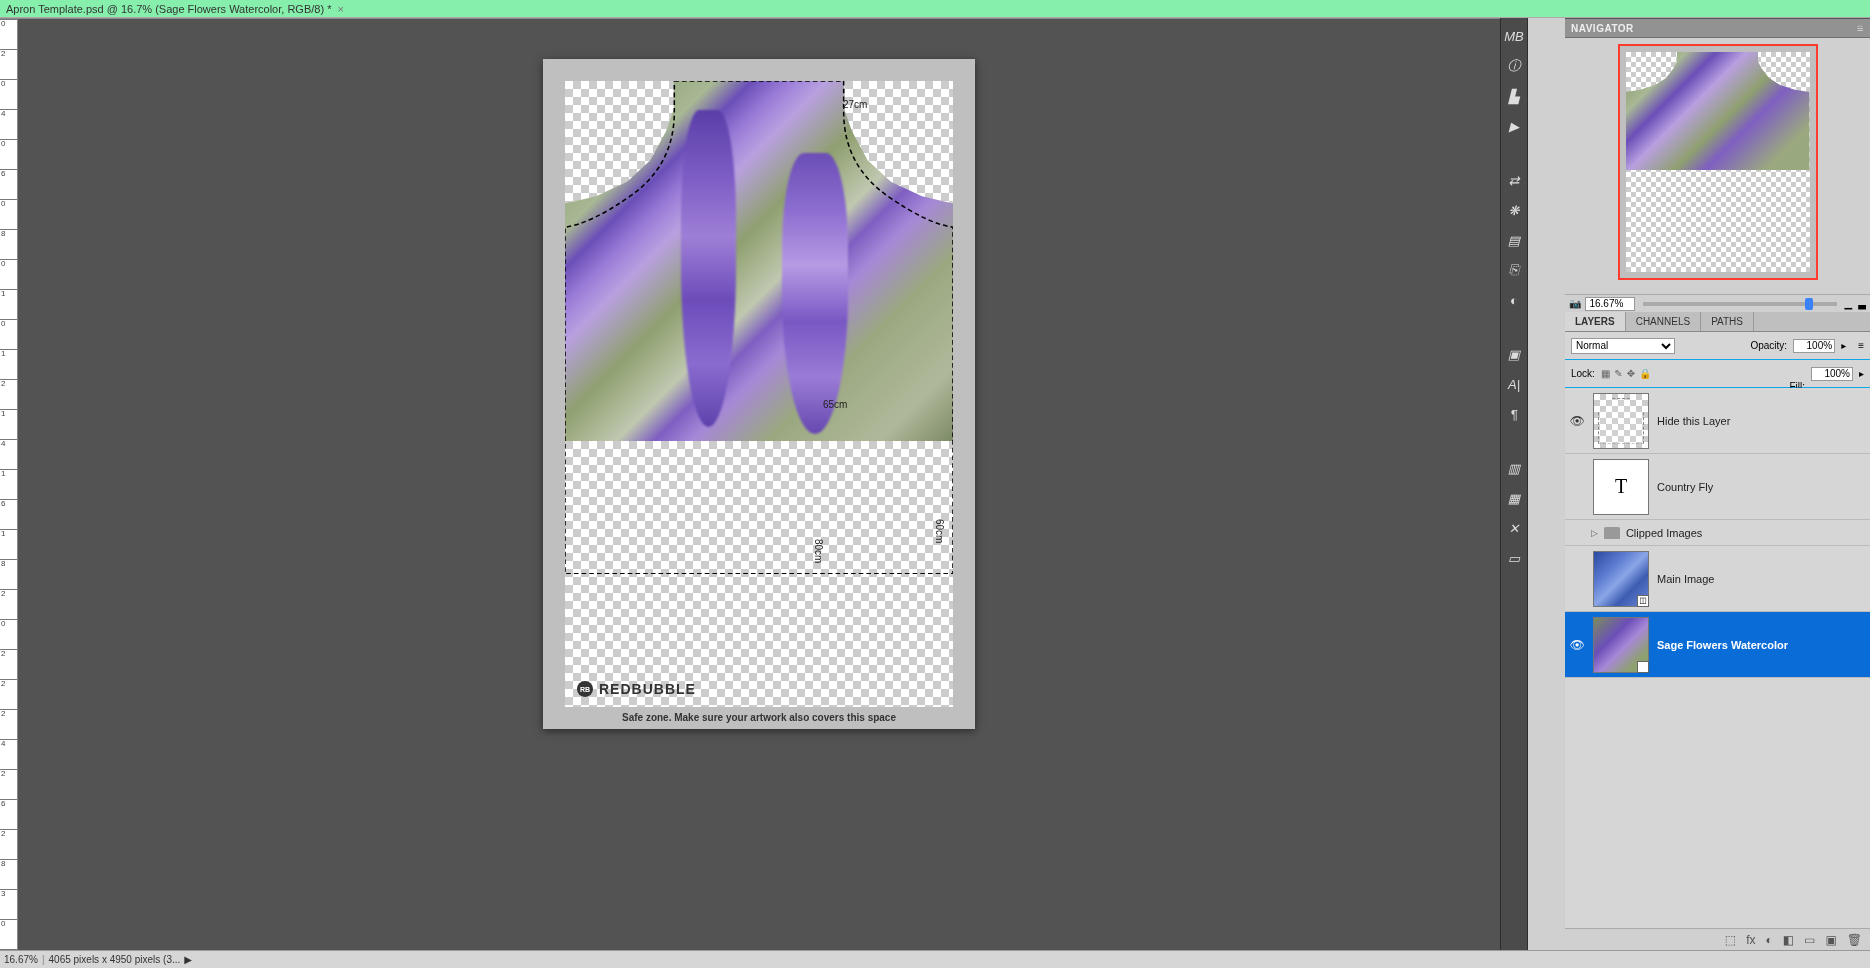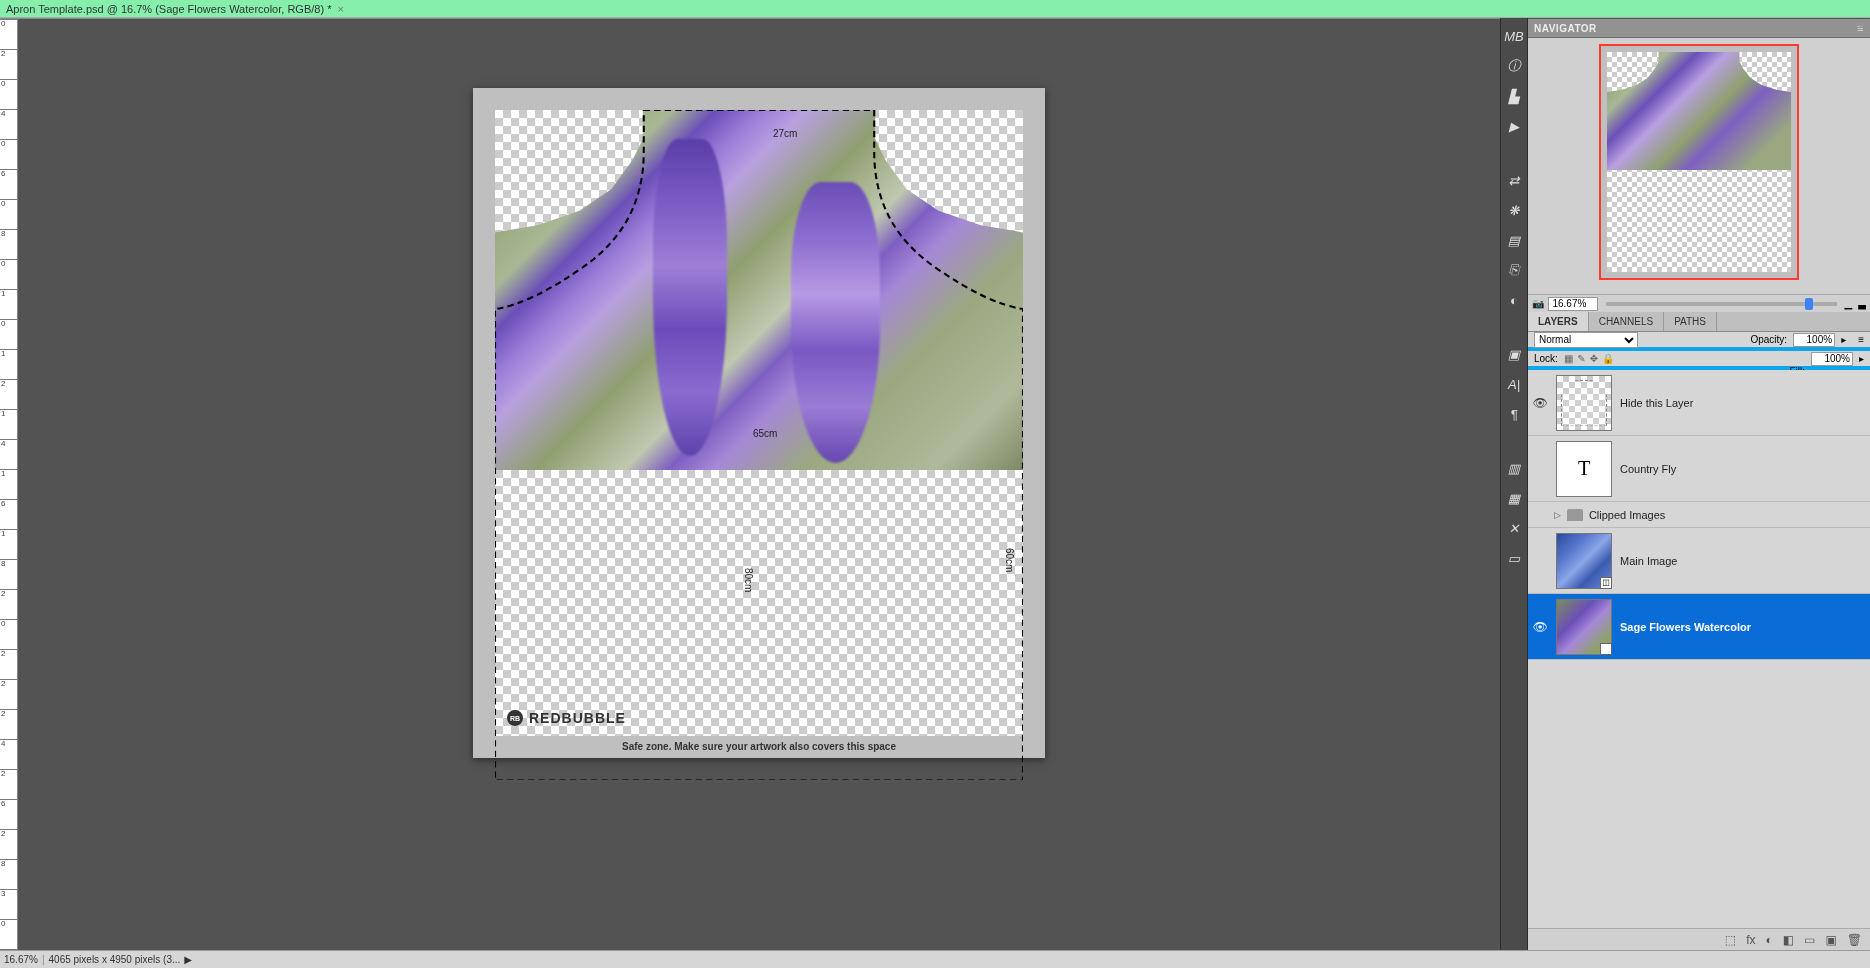--- a/index.html
+++ b/index.html
@@ -6,21 +6,21 @@
   body { background: #535353; width: 1870px; height: 968px; overflow: hidden; position: relative; }
   
   .titlebar { height: 18px; background: #86efac; display: flex; align-items: center; padding-left: 6px; font-size: 11px; color: #333; border-bottom: 1px solid #aaa; }
   .tab-close { margin-left: 6px; color: #777; cursor: pointer; }
   
   .app { display: flex; height: calc(100% - 18px - 18px); }
   .left-ruler-col { width: 18px; background: #fff; border-right: 1px solid #888; position: relative; overflow: hidden; }
   .canvas-area { flex: 1; background: #535353; position: relative; display:flex; flex-direction:column;}
   .top-ruler { height: 18px; background: #fff; border-bottom: 1px solid #888; font-size: 8px; color:#444; white-space:nowrap; overflow:hidden; padding-left:18px; display:flex; align-items:flex-end;}
   .canvas-viewport { flex:1; display:flex; align-items:flex-start; justify-content:center; padding-top:40px; position:relative;}
-  .artboard { width:572px; height:670px; background:#bfbfbf; position:relative; box-shadow:0 2px 8px rgba(0,0,0,.5);margin-top:29px;}
+  .artboard { width:432px; height:670px; background:#bfbfbf; position:relative; box-shadow:0 2px 8px rgba(0,0,0,.5);}
   .transparency { position:absolute; left:22px; top:22px; right:22px; bottom:22px;
     background-image: linear-gradient(45deg,#ccc 25%,transparent 25%),linear-gradient(-45deg,#ccc 25%,transparent 25%),linear-gradient(45deg,transparent 75%,#ccc 75%),linear-gradient(-45deg,transparent 75%,#ccc 75%);
     background-size:16px 16px; background-position:0 0,0 8px,8px -8px,-8px 0; background-color:#fff;}
   .photo-area { position:absolute; left:22px; top:22px; right:22px; height:360px; overflow:hidden;
     background: linear-gradient(135deg,#7a8c5e 0%,#a8b894 20%,#6b4fb8 25%,#9b7dd8 30%,#b8a0e0 35%,#8fa070 45%,#c0c8b0 55%,#7e5fc2 60%,#a688d8 65%,#9aa880 75%,#b0b89a 90%,#7c8a66 100%);
     clip-path: polygon(28% 0, 72% 0, 72% 8%, 74% 14%, 78% 22%, 84% 28%, 92% 32%, 100% 34%, 100% 100%, 0 100%, 0 34%, 8% 32%, 16% 28%, 22% 22%, 26% 14%, 28% 8%);
   }
   .photo-area::before{content:"";position:absolute;left:30%;top:8%;width:14%;height:88%;background:linear-gradient(180deg,#5a3ea8,#7b5bc4 20%,#9e7fd6 40%,#6d4cba 60%,#8a6cd0 80%,#5e42ac);border-radius:40% 40% 60% 60%;filter:blur(1px);}
   .photo-area::after{content:"";position:absolute;left:56%;top:20%;width:17%;height:78%;background:linear-gradient(180deg,#6b4eb6,#8c6dd0 20%,#b79ae4 40%,#7958c4 60%,#9a7cd6 80%,#6648b0);border-radius:40% 40% 60% 60%;filter:blur(1px);}
   .dashed-outline { position:absolute; left:22px; top:22px; right:22px; height:640px; pointer-events:none;}
@@ -28,36 +28,36 @@
   .dim-label { position:absolute; font-size:10px; color:#222;}
   .logo { position:absolute; left:34px; bottom:32px; display:flex; align-items:center; gap:6px;}
   .logo-circle{width:16px;height:16px;border-radius:50%;background:#333;display:flex;align-items:center;justify-content:center;color:#fff;font-size:7px;font-weight:bold;}
   .logo-text{font-size:14px;font-weight:700;letter-spacing:1px;color:#333;}
   .safe-zone { position:absolute; left:0; right:0; bottom:6px; text-align:center; font-size:10px; color:#333;font-weight:bold;}
   
   .right-dock { width:370px; background:#535353; display:flex;}
   .icon-strip { width:28px; background:#4b4b4b; border-left:1px solid #2d2d2d; border-right:1px solid #2d2d2d; display:flex; flex-direction:column; align-items:center; padding-top:8px; gap:10px;font-style:italic;}
   .icon-strip .gap { height:14px; }
   .icon-btn { width:20px; height:20px; color:#ddd; display:flex; align-items:center; justify-content:center; font-size:13px; cursor:pointer;}
-  .panels { flex:1; display:flex; flex-direction:column; background:#d0d0d0;}
+  .panels { flex:1; display:flex; flex-direction:column; background:#d0d0d0;padding-left:37px;}
   .panel-header { height:20px; background:#929292; border-top:1px solid #555; border-bottom:1px solid #6e6e6e; display:flex; align-items:center; padding:0 6px; font-size:10px; font-weight:bold; color:#eee; letter-spacing:.5px; position:relative;}
   .panel-header .panel-menu { margin-left:auto; color:#ddd; font-size:11px; cursor:pointer;}
   .navigator-body { height:256px; background:#d0d0d0; position:relative; display:flex; align-items:flex-start; justify-content:center; padding-top:6px;}
   .nav-thumb { width:200px; height:236px; border:2px solid #ff3b30; position:relative; background:#bfbfbf; }
   .nav-thumb-inner{position:absolute;inset:6px;background-image: linear-gradient(45deg,#ccc 25%,transparent 25%),linear-gradient(-45deg,#ccc 25%,transparent 25%),linear-gradient(45deg,transparent 75%,#ccc 75%),linear-gradient(-45deg,transparent 75%,#ccc 75%);background-size:10px 10px;background-position:0 0,0 5px,5px -5px,-5px 0;background-color:#fff;}
   .nav-thumb-photo{position:absolute;left:6px;right:6px;top:6px;height:118px;background:linear-gradient(135deg,#7a8c5e,#a8b894 20%,#6b4fb8 30%,#b8a0e0 40%,#8fa070 55%,#7e5fc2 65%,#9aa880 85%);clip-path:polygon(28% 0,72% 0,72% 8%,74% 14%,78% 22%,84% 28%,92% 32%,100% 34%,100% 100%,0 100%,0 34%,8% 32%,16% 28%,22% 22%,26% 14%,28% 8%);}
   .nav-footer { height:18px; background:#d0d0d0; border-top:1px solid #aaa; display:flex; align-items:center; font-size:10px; padding:0 4px;}
   .nav-zoom-input{width:50px;height:14px;font-size:10px;border:1px solid #999;background:#fff;padding-left:3px;}
   .nav-slider{flex:1;height:4px;background:#aaa;margin:0 8px;position:relative;}
   .nav-slider::before{content:"";position:absolute;right:24px;top:-4px;width:8px;height:12px;background:#3b82f6;border-radius:2px;}
   .tabs-row { height:20px; background:#bfbfbf; display:flex; align-items:stretch; border-bottom:1px solid #888;}
   .ptab { padding:0 10px; font-size:10px; display:flex; align-items:center; border-right:1px solid #999; color:#333; cursor:pointer;}
   .ptab.active { background:#d6d6d6; font-weight:bold;}
   .layers-controls{background:#d6d6d6;}
-  .lc-row{height:19px;display:flex;align-items:center;padding:0 6px;font-size:10px;gap:6px;border-bottom:4px solid #0ea5e9;}
+  .lc-row{height:28px;display:flex;align-items:center;padding:0 6px;font-size:10px;gap:6px;border-bottom:1px solid #0ea5e9;}
   .lc-row select{font-size:10px;height:16px;border:1px solid #999;background:#fff;}
   .lc-row .num-input{width:42px;height:14px;font-size:10px;border:1px solid #999;text-align:right;padding-right:2px;background:#fff;}
   .lc-row .lock-icons{display:flex;gap:4px;color:#666;}
   .layers-list{flex:1;background:#d6d6d6;overflow:auto;}
   .layer-row{display:flex;align-items:center;min-height:66px;border-bottom:1px solid #bbb;padding:2px 4px;gap:8px;}
   .layer-row.selected{background:#0a6cd6;color:#fff;}
   .vis-col{width:16px;text-align:center;font-size:12px;color:#333;}
   .layer-row.selected .vis-col{color:#fff;}
   .layer-thumb{width:56px;height:56px;border:1px solid #777;background:#fff;position:relative;display:flex;align-items:center;justify-content:center;font-size:20px;}
   .layer-thumb.checker{background-image:linear-gradient(45deg,#ccc 25%,transparent 25%),linear-gradient(-45deg,#ccc 25%,transparent 25%),linear-gradient(45deg,transparent 75%,#ccc 75%),linear-gradient(-45deg,transparent 75%,#ccc 75%);background-size:12px 12px;background-position:0 0,0 6px,6px -6px,-6px 0;background-color:#fff;}

